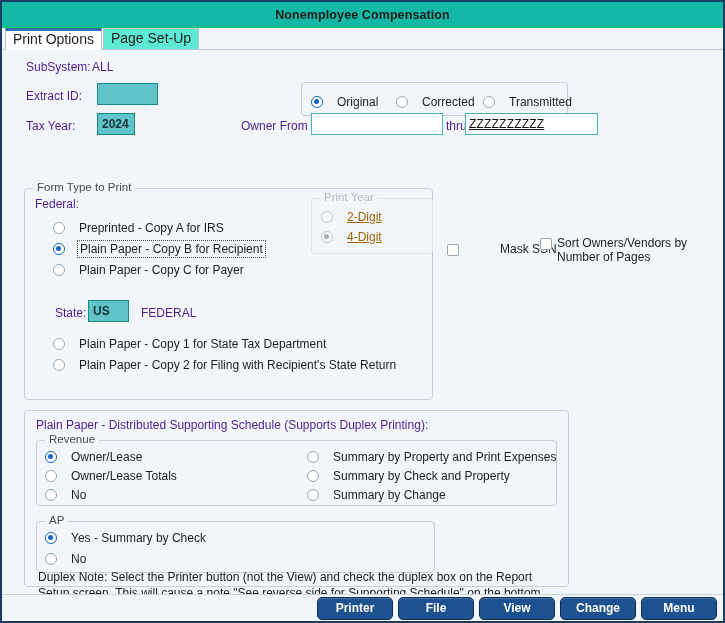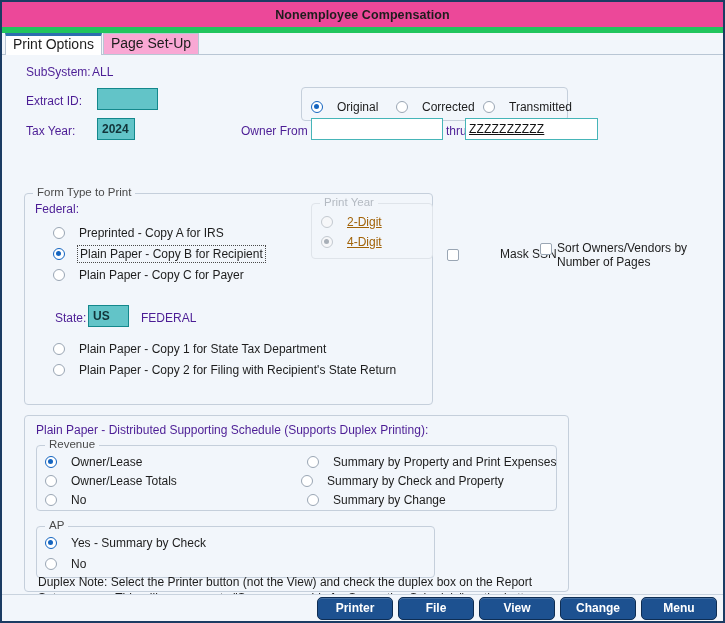--- a/index.html
+++ b/index.html
@@ -21,22 +21,22 @@
     height: 623px;
     box-sizing: border-box;
     border: 2px solid #1b3c63;
     background: #f2f6fb;
     overflow: hidden;
   }
 
   
   .titlebar {
     height: 25px;
-    background: #ec4899;
-    border-bottom: 6px solid #22c55e;
+    background: #14b8a6;
+    border-bottom: 1px solid #22c55e;
     display: flex;
     align-items: center;
     justify-content: center;
   }
   .titlebar .title {
     font-size: 12.5px;
     font-weight: bold;
     color: #1d1d1d;
     letter-spacing: .1px;
   }
@@ -68,21 +68,21 @@
   }
   .tab.active {
     background: #ffffff;
     border-top: 3px solid #2e6fae;
     line-height: 17px;
     z-index: 3;
     margin-bottom: -1px;
     height: 22px;
   }
   .tab.inactive {
-    background: #f9a8d4;
+    background: #5eead4;
     margin-left: 1px;
     margin-bottom: 0px;
   }
   .tabstrip .tabfill {
     flex: 1;
     height: 1px;
   }
 
   
   .content {
@@ -371,21 +371,21 @@
         </div>
         <div class="radio-row" style="position:absolute; left:8px; top:44px;">
           <span class="radio"></span>
           <span class="radio-label">No</span>
         </div>
 
         <div class="radio-row" style="position:absolute; left:270px; top:6px;">
           <span class="radio"></span>
           <span class="radio-label">Summary by Property and Print Expenses</span>
         </div>
-        <div class="radio-row" style="position:absolute; left:264px; top:25px;">
+        <div class="radio-row" style="position:absolute; left:270px; top:25px;">
           <span class="radio"></span>
           <span class="radio-label">Summary by Check and Property</span>
         </div>
         <div class="radio-row" style="position:absolute; left:270px; top:44px;">
           <span class="radio"></span>
           <span class="radio-label">Summary by Change</span>
         </div>
       </div>
 
       <div class="group" style="left:11px; top:110px; width:399px; height:52px;">

